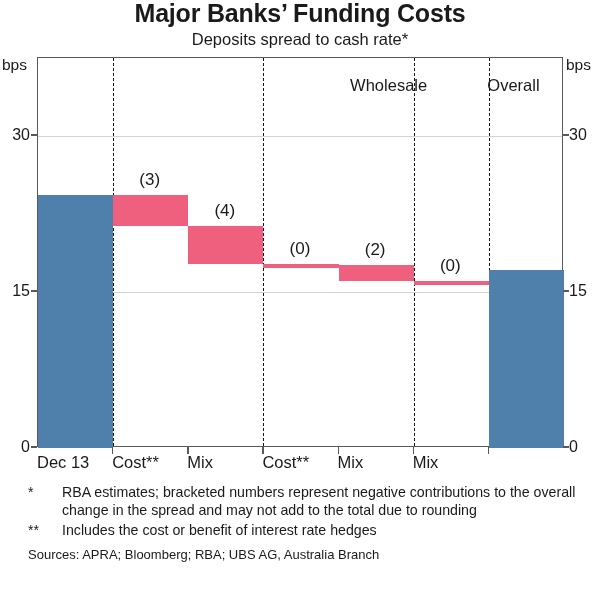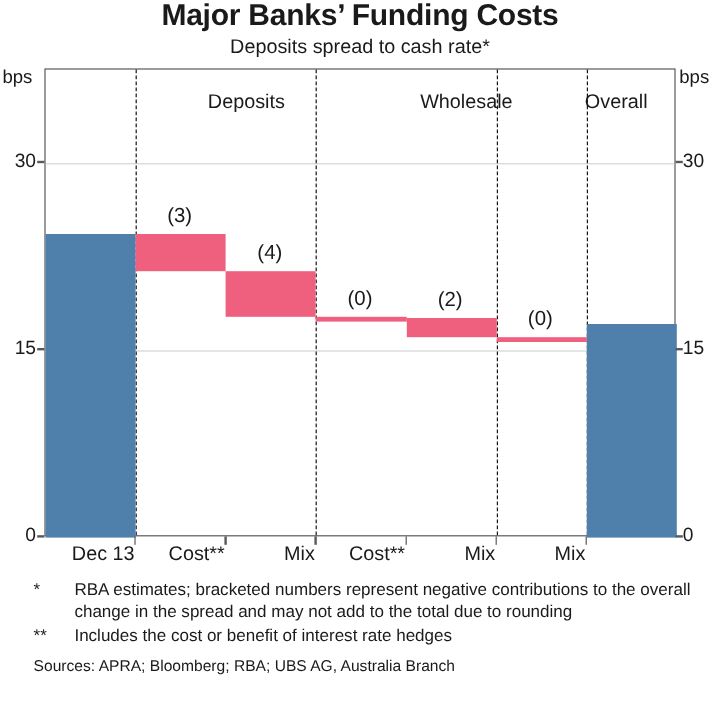--- a/index.html
+++ b/index.html
@@ -139,21 +139,21 @@
     top: 447px;
     width: 1.3px;
     height: 7px;
     background: #59595b;
   }
   .xtick-label {
     position: absolute;
     top: 452px;
     font-size: 16.5px;
     line-height: 20px;
-    text-align: right;
+    text-align: left;
     white-space: nowrap;
   }
 
   
   .notes {
     position: absolute;
     left: 0;
     top: 484px;
     width: 600px;
   }
@@ -226,21 +226,20 @@
     <div class="ytick-label ytick-right" style="top: 439px; position: absolute; left: 569px; width: 40px;">0</div>
     <div class="ytick-mark" style="top: 446.3px; left: 563px;"></div>
     <div class="ytick-label ytick-left" style="top: 283px; position: absolute; left: -3px; right: auto; width: 33px;">15</div>
     <div class="ytick-mark" style="top: 290.3px; left: 31px;"></div>
     <div class="ytick-label ytick-right" style="top: 283px; position: absolute; left: 569px; width: 40px;">15</div>
     <div class="ytick-mark" style="top: 290.3px; left: 563px;"></div>
     <div class="ytick-label ytick-left" style="top: 127px; position: absolute; left: -3px; right: auto; width: 33px;">30</div>
     <div class="ytick-mark" style="top: 134.3px; left: 31px;"></div>
     <div class="ytick-label ytick-right" style="top: 127px; position: absolute; left: 569px; width: 40px;">30</div>
     <div class="ytick-mark" style="top: 134.3px; left: 563px;"></div>
-    <div class="group-header" style="left: 110.64px; width: 189.36px; top: 76px;">Deposits</div>
     <div class="group-header" style="left: 315px; width: 147.28px; top: 76px;">Wholesale</div>
     <div class="group-header" style="left: 466px; width: 73.64px; top: 76px; text-align: right;">Overall</div>
     <div class="xtick-label" style="left: 37px; width: 75.1429px;">Dec 13</div>
     <div class="xtick-mark" style="left: 112.143px;"></div>
     <div class="seg-label" style="left: 112.143px; width: 75.1429px; top: 171.28px;">(3)</div>
     <div class="xtick-label" style="left: 112.143px; width: 75.1429px;">Cost**</div>
     <div class="xtick-mark" style="left: 187.286px;"></div>
     <div class="seg-label" style="left: 187.286px; width: 75.1429px; top: 202.48px;">(4)</div>
     <div class="xtick-label" style="left: 187.286px; width: 75.1429px;">Mix</div>
     <div class="xtick-mark" style="left: 262.429px;"></div>

